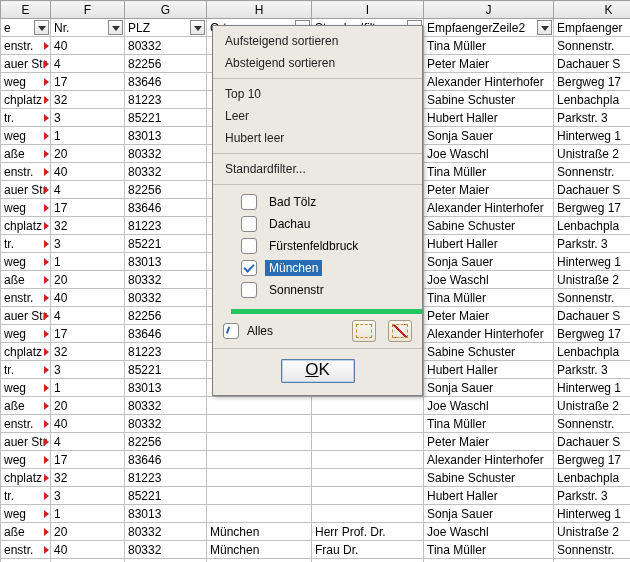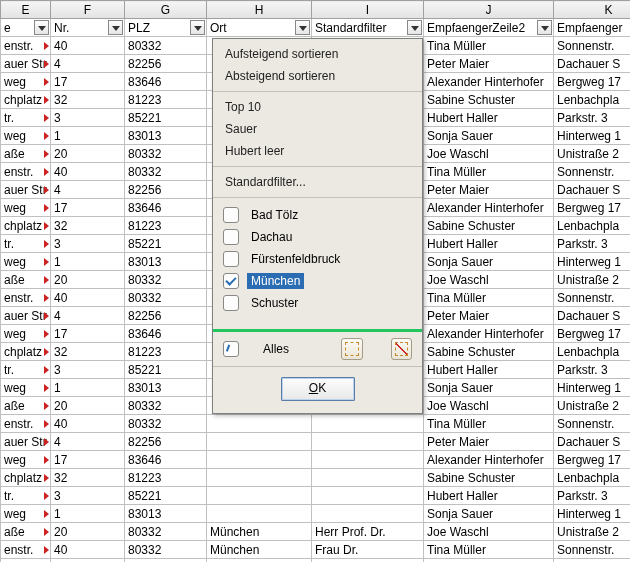--- a/index.html
+++ b/index.html
@@ -83,40 +83,41 @@
     border-top: 4px solid transparent;
     border-bottom: 4px solid transparent;
     border-left: 5px solid #c22;
   }
   .cellE { position: relative; }
 
   
   .popup {
     position: absolute;
     left: 212px;   
-    top: 38px;
+    top: 25px;
     width: 209px;
     background: #ece9e2;
     border: 1px solid #808080;
     box-shadow: 2px 2px 4px rgba(0,0,0,0.25);
     font-size: 12px;
   }
   .popup-section {
     padding: 4px 0;
     border-bottom: 1px solid #c4c0b6;
   }
   .popup-item {
     padding: 4px 12px;
     cursor: pointer;
     color: #222;
   }
 
   .value-list {
-    padding: 6px 10px 15px 10px;
-    border-bottom: 3px solid #22c55e;
+    padding: 6px 10px 8px 10px;
+    border-bottom: 5px solid #22c55e;
+    margin-left: 18px;
   }
   .value-row {
     display: flex;
     align-items: center;
     height: 22px;
     gap: 8px;
     cursor: pointer;
   }
   .chk {
     width: 14px; height: 14px;
@@ -140,21 +141,21 @@
   }
   .value-label.sel {
     background: #2a6db3;
     color: #fff;
   }
 
   .all-bar {
     display: flex;
     align-items: center;
     padding: 6px 10px;
-    gap: 24px;
+    gap: 8px;
     border-bottom: 1px solid #c4c0b6;
   }
   .chk.mixed::after {
     content: "";
     position: absolute;
     left: 3px; top: 3px;
     width: 2px; height: 7px;
     border-left: 2px solid #2a6db3;
     transform: rotate(20deg);
   }
@@ -186,21 +187,21 @@
     justify-content: center;
     gap: 16px;
     padding: 10px 0 12px 0;
   }
   .dlg-btn {
     min-width: 72px;
     height: 22px;
     border: 1px solid #8a8a8a;
     background: linear-gradient(#fdfdfd,#e8e8e8);
     border-radius: 1px;
-    font-size: 12px;
+    font-size: 17px;
     cursor: pointer;
     text-align: center;
     line-height: 20px;
   }
   .dlg-btn.default {
     border: 1px solid #5a7da8;
     box-shadow: 0 0 0 1px #bcd2ec inset;
   }
   .underline-first::first-letter { text-decoration: underline; }
 </style>
@@ -535,21 +536,21 @@
     </tbody>
 </table>
 
 <div class="popup">
   <div class="popup-section">
     <div class="popup-item">Aufsteigend sortieren</div>
     <div class="popup-item">Absteigend sortieren</div>
   </div>
   <div class="popup-section">
     <div class="popup-item">Top 10</div>
-    <div class="popup-item">Sauer</div>
+    <div class="popup-item">Leer</div>
     <div class="popup-item">Hubert leer</div>
   </div>
   <div class="popup-section">
     <div class="popup-item">Standardfilter...</div>
   </div>
 
   <div class="value-list" id="value-list">
       <div class="value-row">
         <span class="chk"></span>
         <span class="value-label">Bad Tölz</span>
@@ -561,21 +562,21 @@
       <div class="value-row">
         <span class="chk"></span>
         <span class="value-label">Fürstenfeldbruck</span>
       </div>
       <div class="value-row">
         <span class="chk checked"></span>
         <span class="value-label sel">München</span>
       </div>
       <div class="value-row">
         <span class="chk"></span>
-        <span class="value-label">Schuster</span>
+        <span class="value-label">Sonnenstr</span>
       </div>
     </div>
 
   <div class="all-bar">
     <span class="chk mixed"></span>
     <span>Alles</span>
     <span class="spacer"></span>
     <span class="mini-btn sa"></span>
     <span class="mini-btn da"></span>
   </div>

